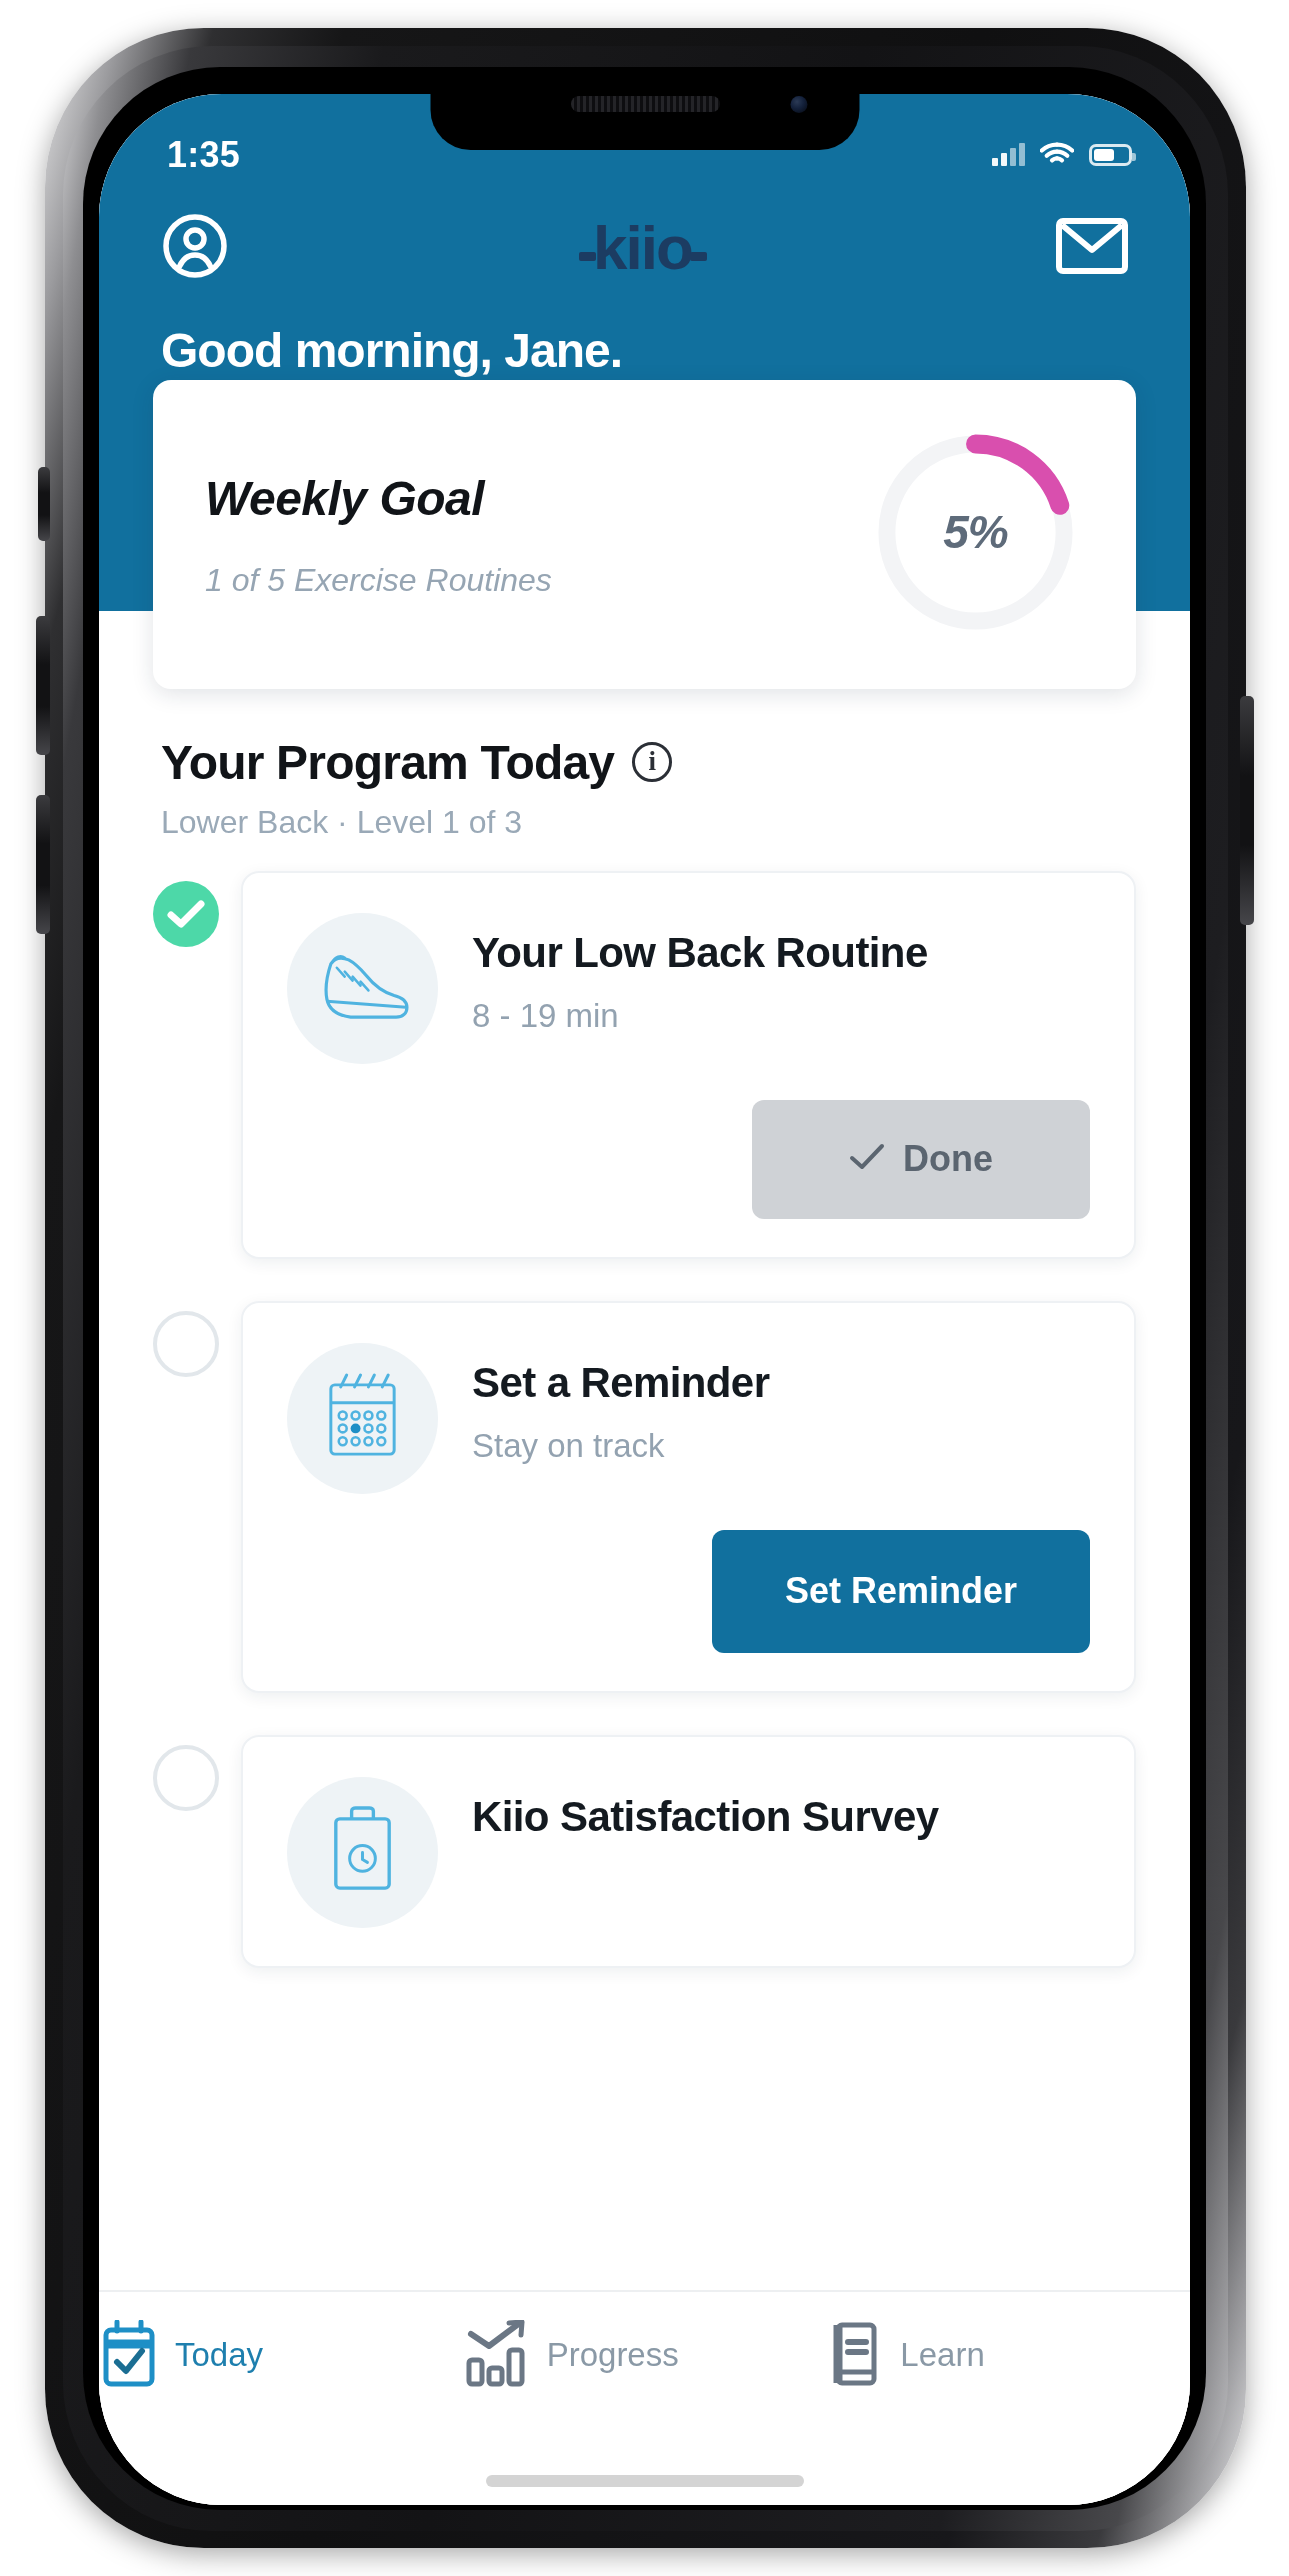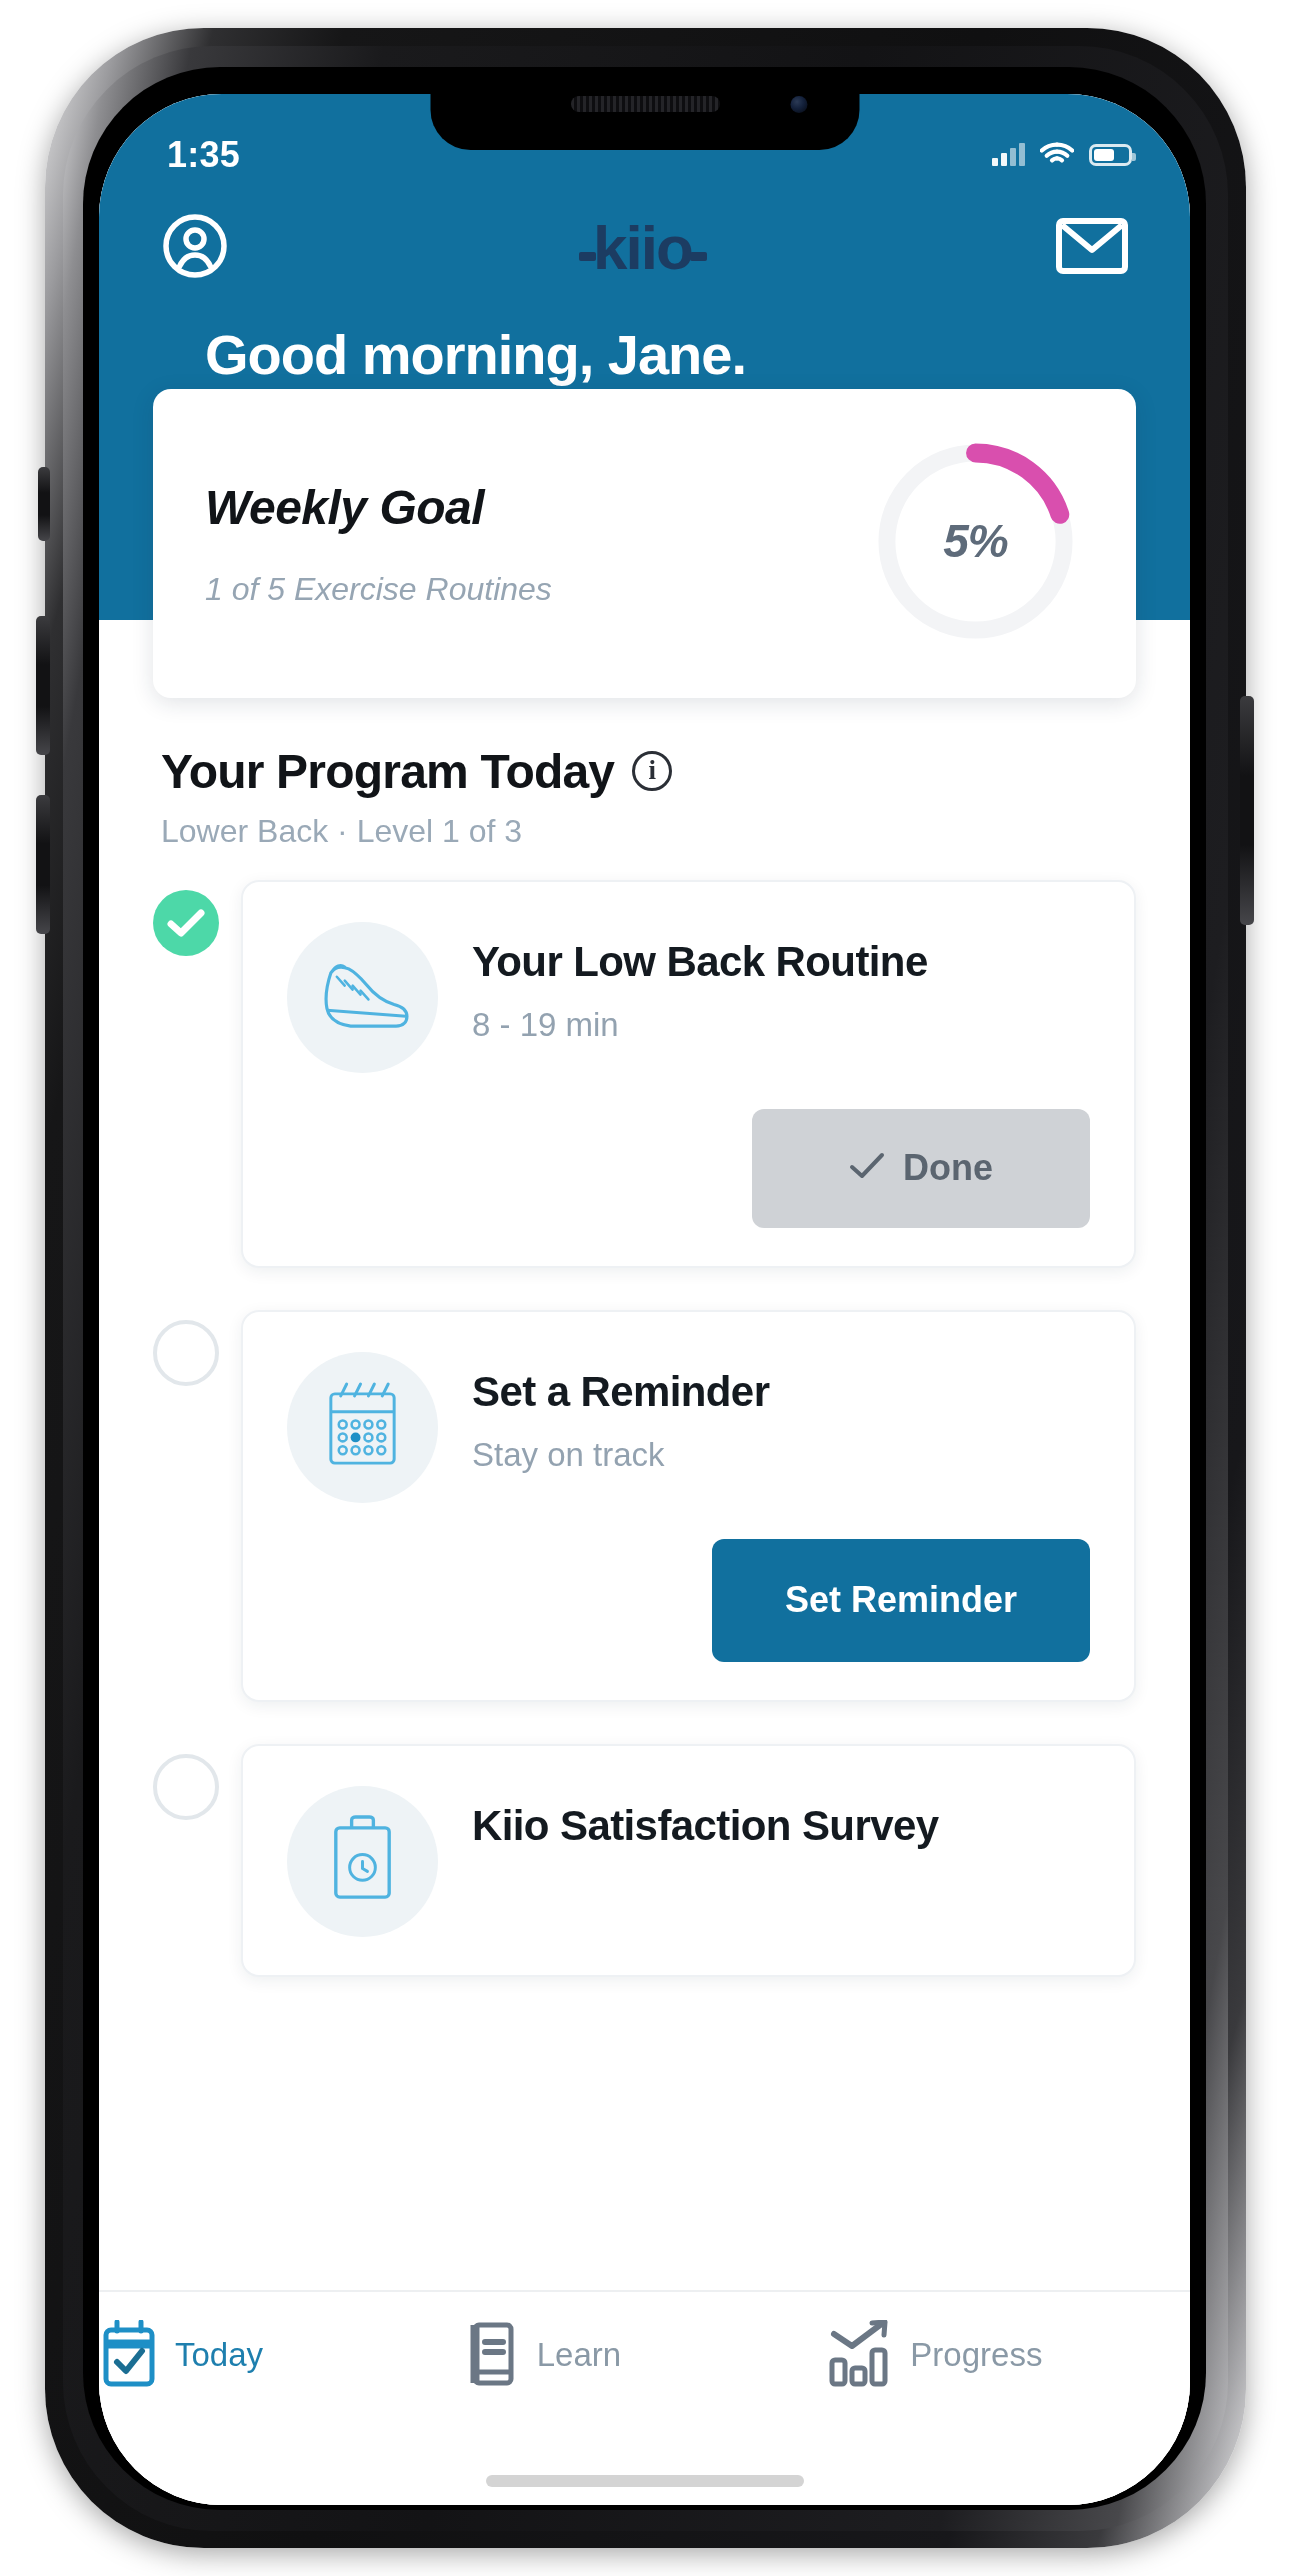--- a/index.html
+++ b/index.html
@@ -168,25 +168,24 @@
   }
   .logo-bar-l { left: -14px; }
   .logo-bar-r { right: -15px; }
 
   
   .greet {
     padding: 18px 62px 0 62px;
   }
   .greet h1 {
     color: #ffffff;
-    font-size: 56px;
+    font-size: 48px;
     font-weight: 700;
     letter-spacing: -1px;
     line-height: 1.12;
-    margin-left: 44px;
   }
   .greet p {
     color: #D6E7F0;
     font-size: 36px;
     line-height: 1.42;
     margin-top: 20px;
     max-width: 994px;
   }
 
   .hero-pad { height: 111px; }
@@ -616,43 +615,43 @@
               <path d="M7 24 H53" fill="none" stroke="#1E8FC6" stroke-width="9"></path>
               <path d="M18 11 L18 2 M42 11 L42 2" fill="none" stroke="#1E8FC6" stroke-width="5" stroke-linecap="round"></path>
               <path d="M18 42 L27 51 L43 31" fill="none" stroke="#1B6E93" stroke-width="6" stroke-linecap="round" stroke-linejoin="round"></path>
             </svg>
           </div>
           <div class="tab-label">Today</div>
         </div>
 
         <div class="tab">
           <div class="tab-icon">
-            <svg width="58" height="70" viewBox="0 0 58 70">
-              <rect x="12" y="5" width="36" height="58" rx="4" fill="none" stroke="#6B7785" stroke-width="5"></rect>
-              <path d="M12 5 L12 63" fill="none" stroke="#6B7785" stroke-width="9"></path>
-              <path d="M22 22 H40 M22 32 H40" fill="none" stroke="#6B7785" stroke-width="6" stroke-linecap="round"></path>
-              <path d="M14 52 H46" fill="none" stroke="#6B7785" stroke-width="5"></path>
-            </svg>
-          </div>
-          <div class="tab-label">Learn</div>
-        </div>
-
-        <div class="tab">
-          <div class="tab-icon">
             <svg width="68" height="70" viewBox="0 0 68 70">
               <rect x="6" y="40" width="13" height="24" rx="3" fill="none" stroke="#6B7785" stroke-width="5"></rect>
               <rect x="26" y="48" width="13" height="16" rx="3" fill="none" stroke="#6B7785" stroke-width="5"></rect>
               <rect x="46" y="30" width="13" height="34" rx="3" fill="none" stroke="#6B7785" stroke-width="5"></rect>
               <path d="M8 14 L26 26 L58 2" fill="none" stroke="#6B7785" stroke-width="6" stroke-linecap="round" stroke-linejoin="round"></path>
               <path d="M46 3 L59 2 L58 15" fill="none" stroke="#6B7785" stroke-width="5" stroke-linecap="round" stroke-linejoin="round"></path>
             </svg>
           </div>
           <div class="tab-label">Progress</div>
         </div>
 
+        <div class="tab">
+          <div class="tab-icon">
+            <svg width="58" height="70" viewBox="0 0 58 70">
+              <rect x="12" y="5" width="36" height="58" rx="4" fill="none" stroke="#6B7785" stroke-width="5"></rect>
+              <path d="M12 5 L12 63" fill="none" stroke="#6B7785" stroke-width="9"></path>
+              <path d="M22 22 H40 M22 32 H40" fill="none" stroke="#6B7785" stroke-width="6" stroke-linecap="round"></path>
+              <path d="M14 52 H46" fill="none" stroke="#6B7785" stroke-width="5"></path>
+            </svg>
+          </div>
+          <div class="tab-label">Learn</div>
+        </div>
+
       </div>
 
       <div class="home-ind"></div>
     </div>
   </div>
 
   <div class="notch">
     <div class="speaker"></div>
     <div class="camera"></div>
   </div>

